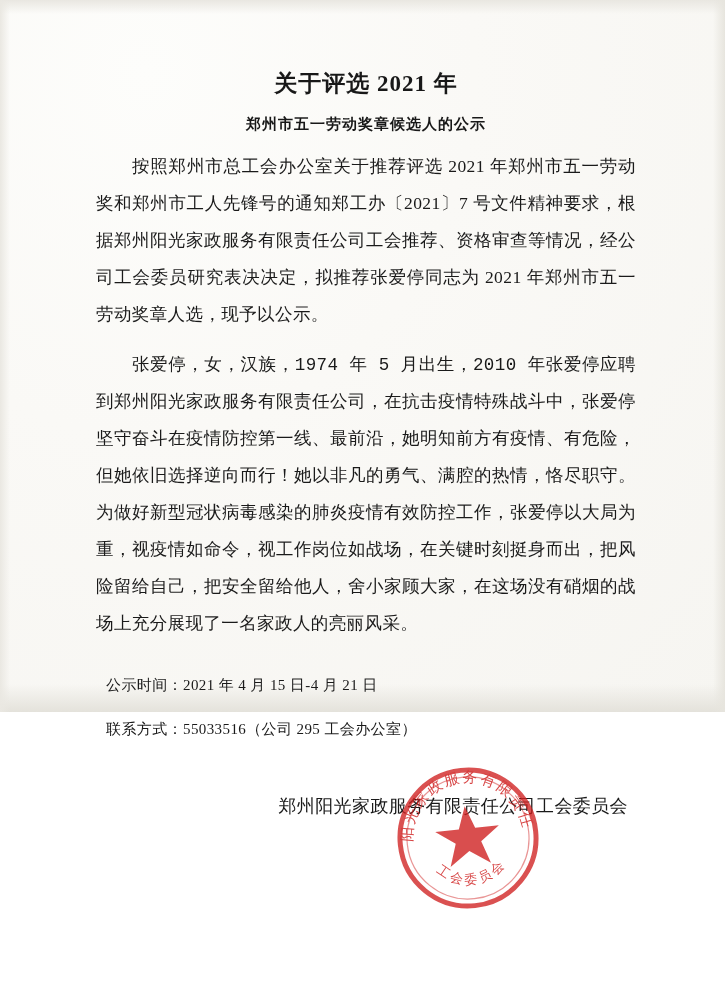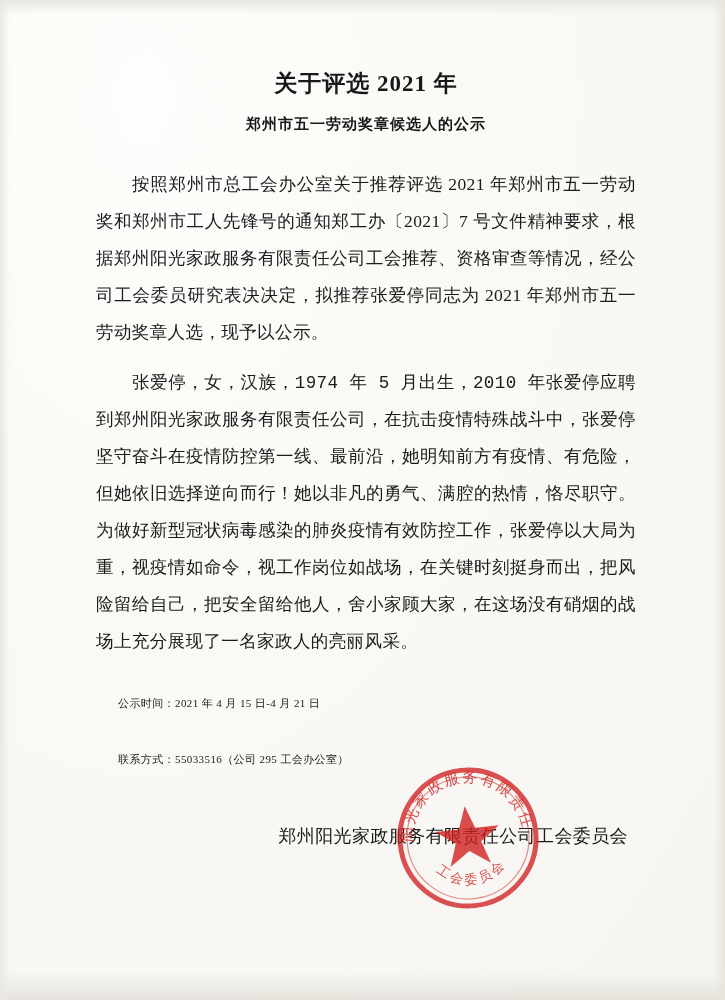--- a/index.html
+++ b/index.html
@@ -9,21 +9,21 @@
   body {
     width: 725px;
     height: 1000px;
     background: #ffffff;
     font-family: "Liberation Serif", "DejaVu Serif", serif;
     overflow: hidden;
   }
   .page {
     position: relative;
     width: 725px;
-    height: 1000px;
+    height: 712px;
     background:
       radial-gradient(ellipse at 20% 10%, #fdfdfb 0%, #faf9f6 40%, #f6f5f1 100%);
     box-sizing: border-box;
   }
   
   .edge-top, .edge-bottom, .edge-left, .edge-right {
     position: absolute;
     pointer-events: none;
   }
   .edge-top {
@@ -62,43 +62,43 @@
     text-align: center;
     font-size: 15px;
     font-weight: bold;
     letter-spacing: 1px;
     color: #181818;
     margin-top: 22px;
     line-height: 1.0;
   }
 
   .body-block {
-    margin-top: 34px;
+    margin-top: 16px;
   }
   p.para {
     margin: 0 0 0 0;
     font-size: 17.5px;
     line-height: 37px;
     color: #1a1a1a;
     text-align: justify;
     text-justify: inter-ideograph;
     text-indent: 36px;
     letter-spacing: 0.4px;
   }
   p.para + p.para {
     margin-top: 14px;
     font-family: Liberation Mono, monospace;
   }
 
   .info-lines {
     margin-top: 22px;
   }
   p.info {
-    margin: 16px;
-    font-size: 11px;
+    margin: 4px;
+    font-size: 15px;
     line-height: 40px;
     color: #1a1a1a;
     letter-spacing: 0.4px;
     text-indent: 6px;
   }
 
   .signature {
     margin-top: 38px;
     text-align: right;
     padding-right: 8px;

